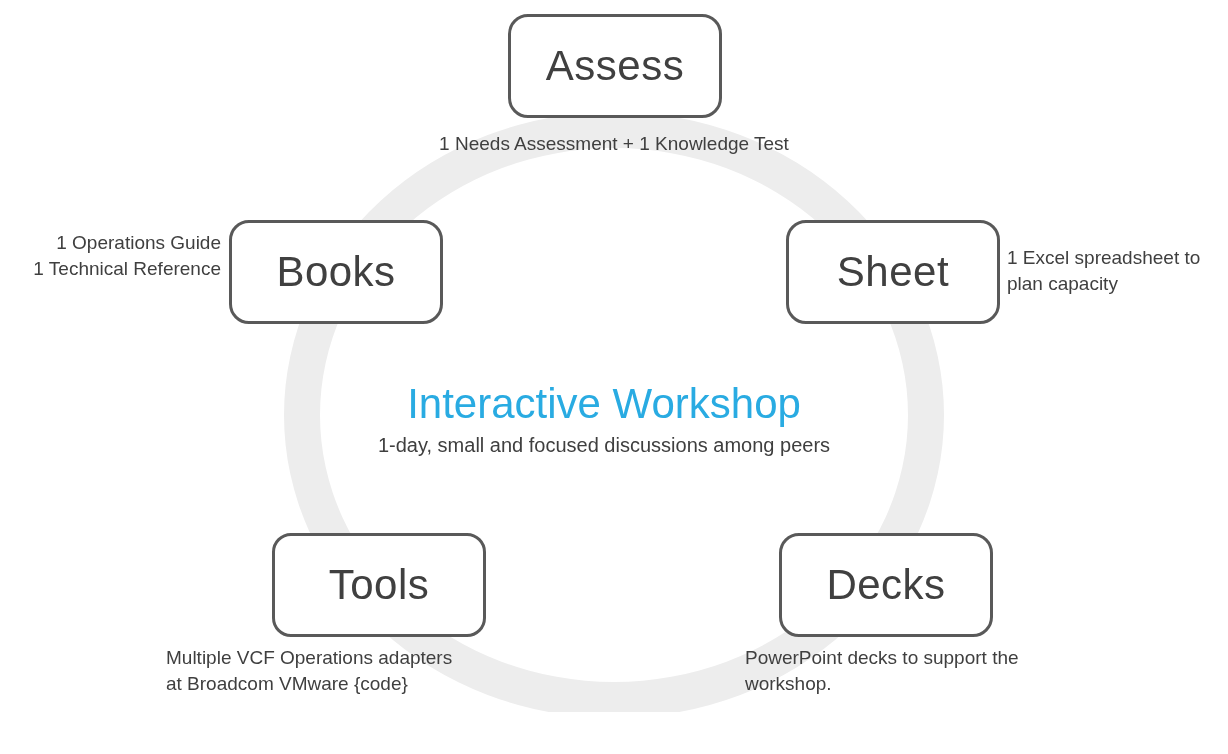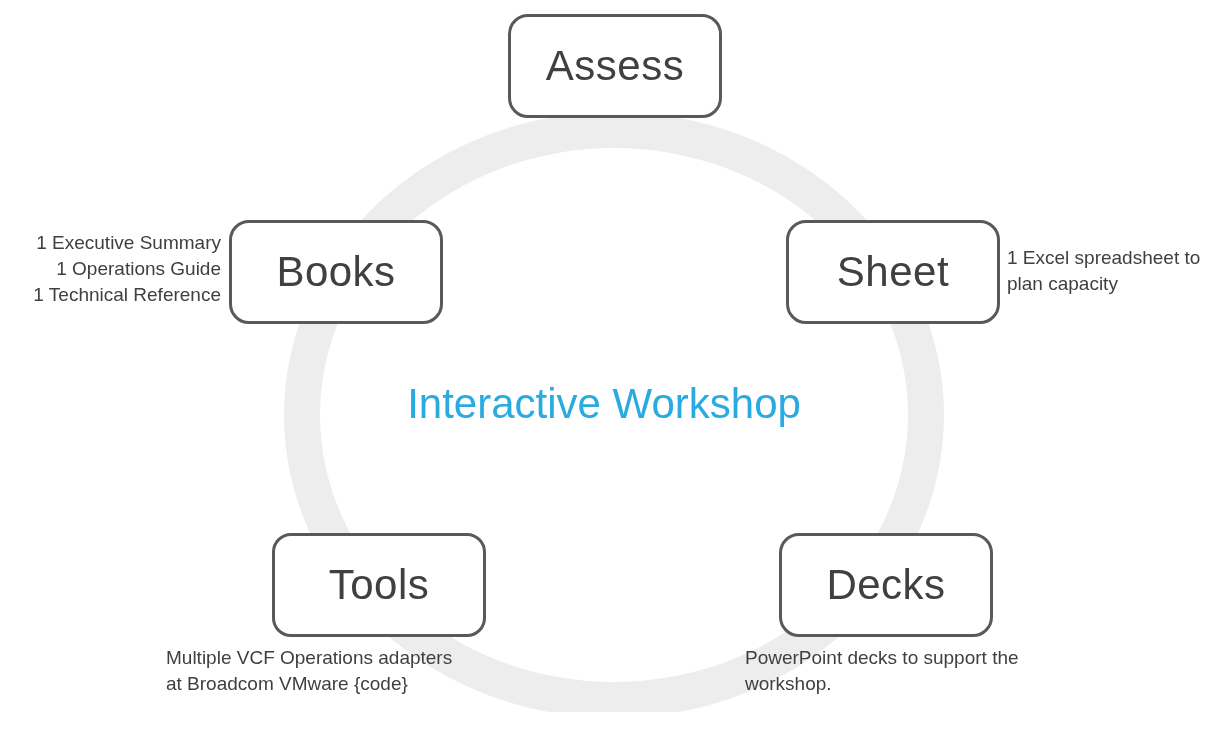--- a/index.html
+++ b/index.html
@@ -90,26 +90,28 @@
 </head>
 <body>
 
 <div class="stage">
 
   <div class="ring"></div>
 
   <div class="node node-assess">
     <span class="node-label">Assess</span>
   </div>
+  <div class="caption caption-assess">
+    <span class="cap-line">1 Needs Assessment + 1 Knowledge Test</span>
+  </div>
 
   <div class="node node-books">
     <span class="node-label">Books</span>
   </div>
   <div class="caption caption-books">
-    <span class="cap-line">1 Executive Summary</span>
     <span class="cap-line">1 Operations Guide</span>
     <span class="cap-line">1 Technical Reference</span>
   </div>
 
   <div class="node node-sheet">
     <span class="node-label">Sheet</span>
   </div>
   <div class="caption caption-sheet">
     <span class="cap-line">1 Excel spreadsheet to</span>
     <span class="cap-line">plan capacity</span>
@@ -126,15 +128,16 @@
   <div class="node node-decks">
     <span class="node-label">Decks</span>
   </div>
   <div class="caption caption-decks">
     <span class="cap-line">PowerPoint decks to support the</span>
     <span class="cap-line">workshop.</span>
   </div>
 
   <div class="center-block">
     <div class="center-title">Interactive Workshop</div>
+    <div class="center-subtitle">1-day, small and focused discussions among peers</div>
   </div>
 
 </div>
 
 </body></html>

